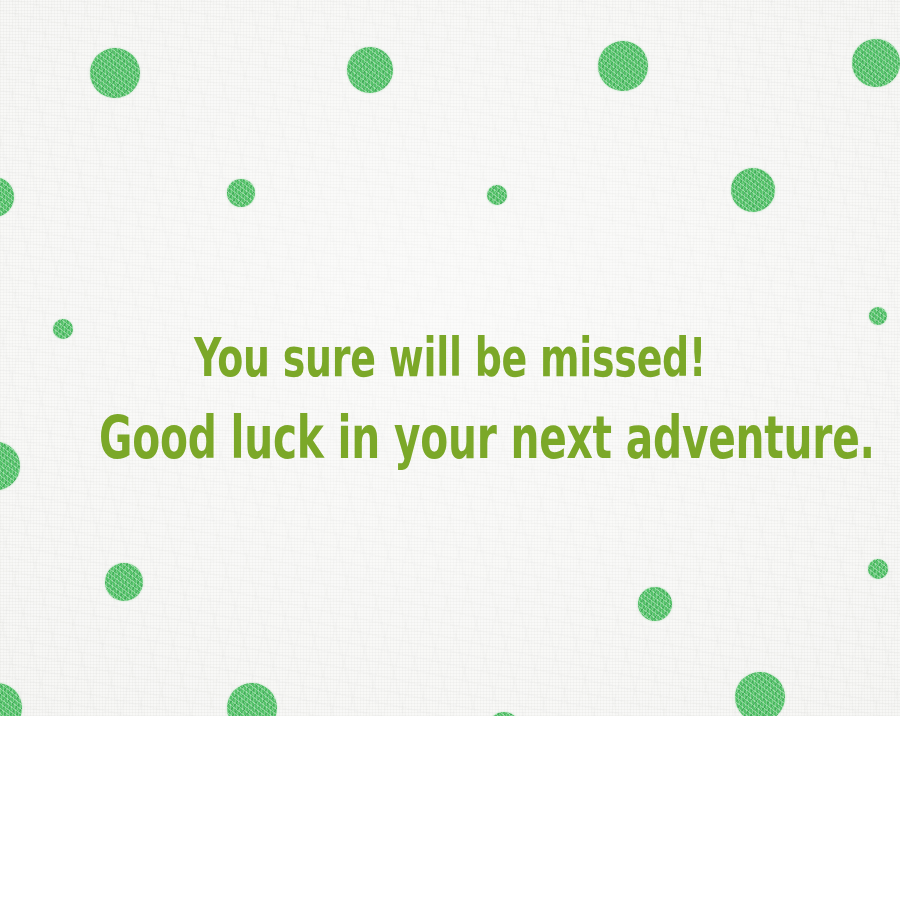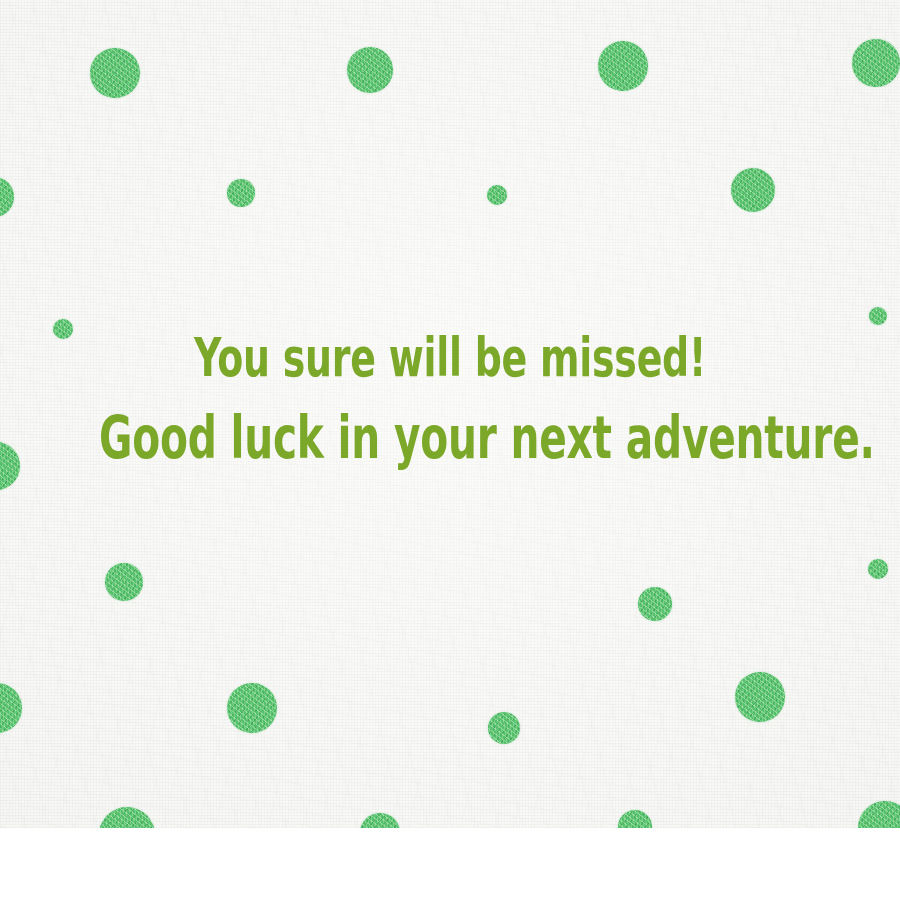--- a/index.html
+++ b/index.html
@@ -5,21 +5,21 @@
 <style>
   html, body {
     margin: 0;
     padding: 0;
     background: #ffffff;
   }
 
   #card {
     position: relative;
     width: 900px;
-    height: 828px;
+    height: 716px;
     overflow: hidden;
     background-color: #f7f7f5;
     font-family: "Liberation Sans", sans-serif;
   }
 
   
   .tex-weave {
     position: absolute;
     inset: 0;
     pointer-events: none;

